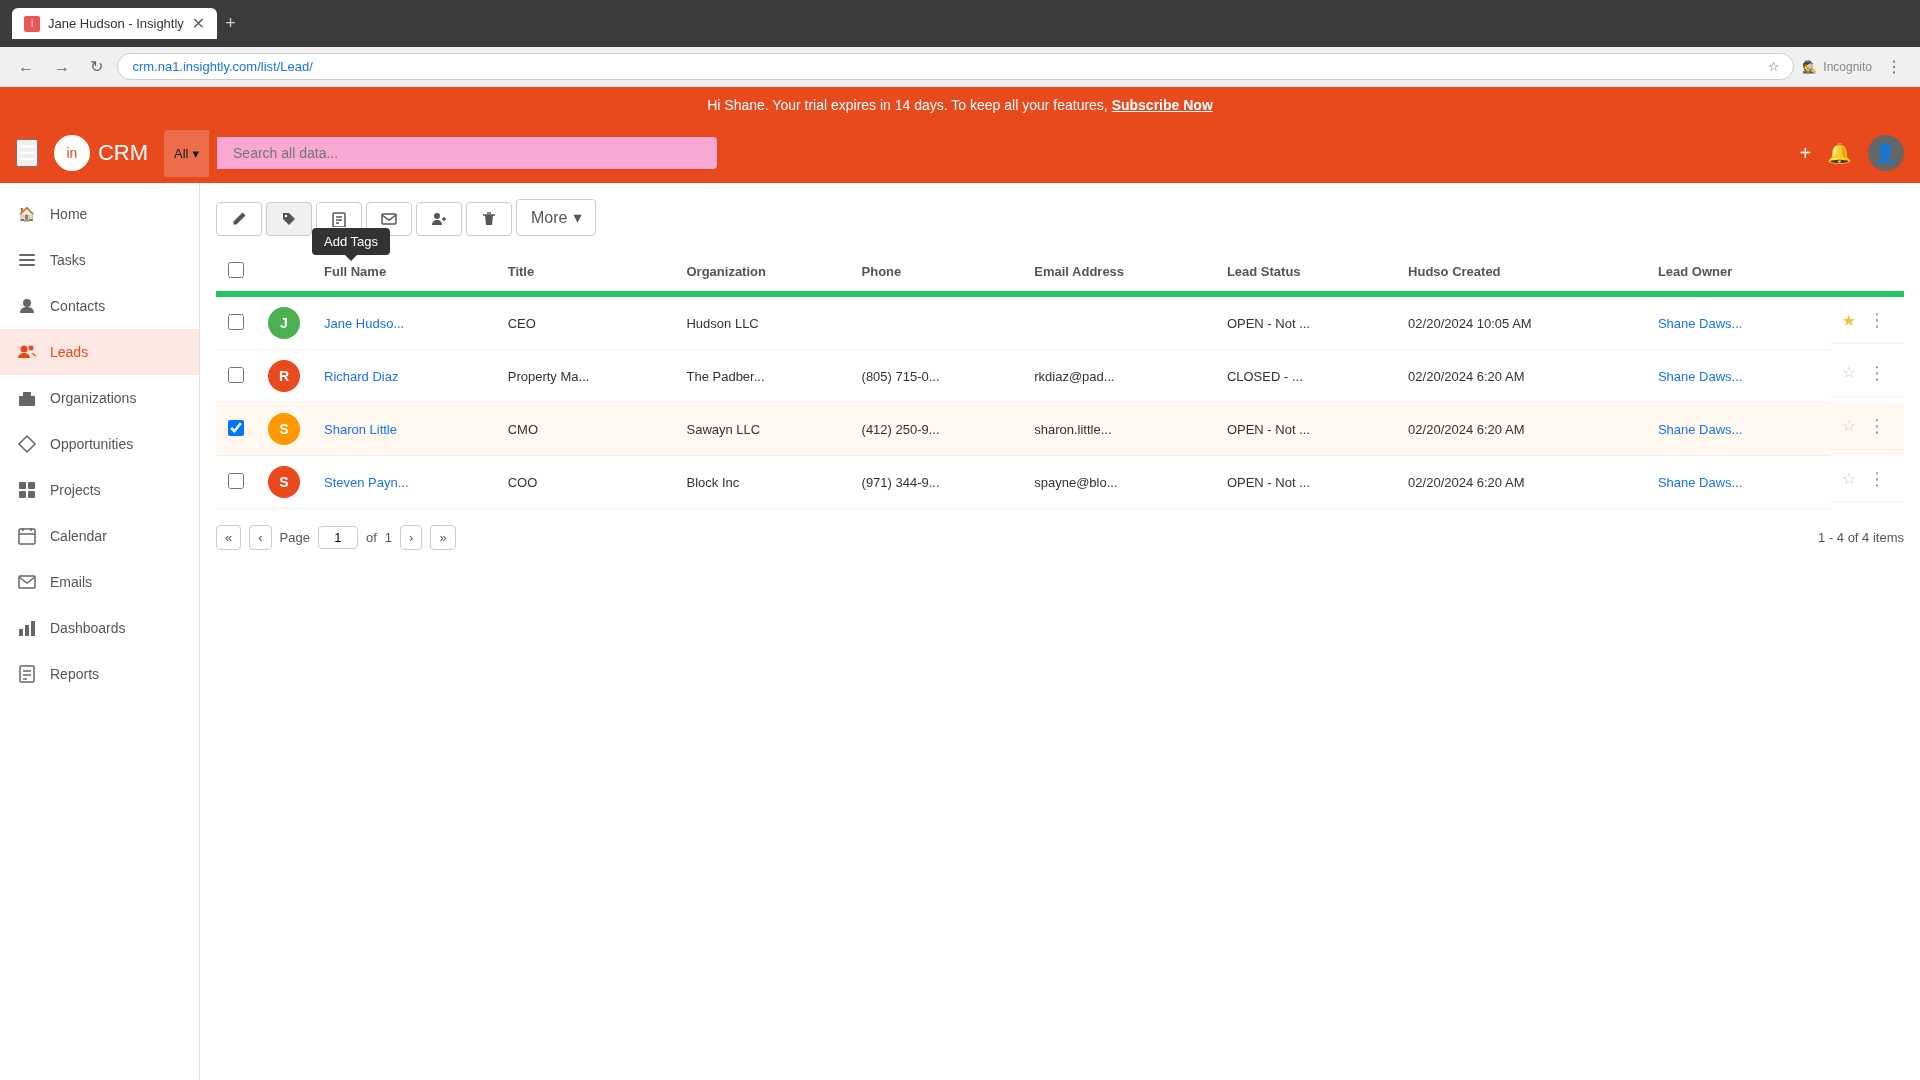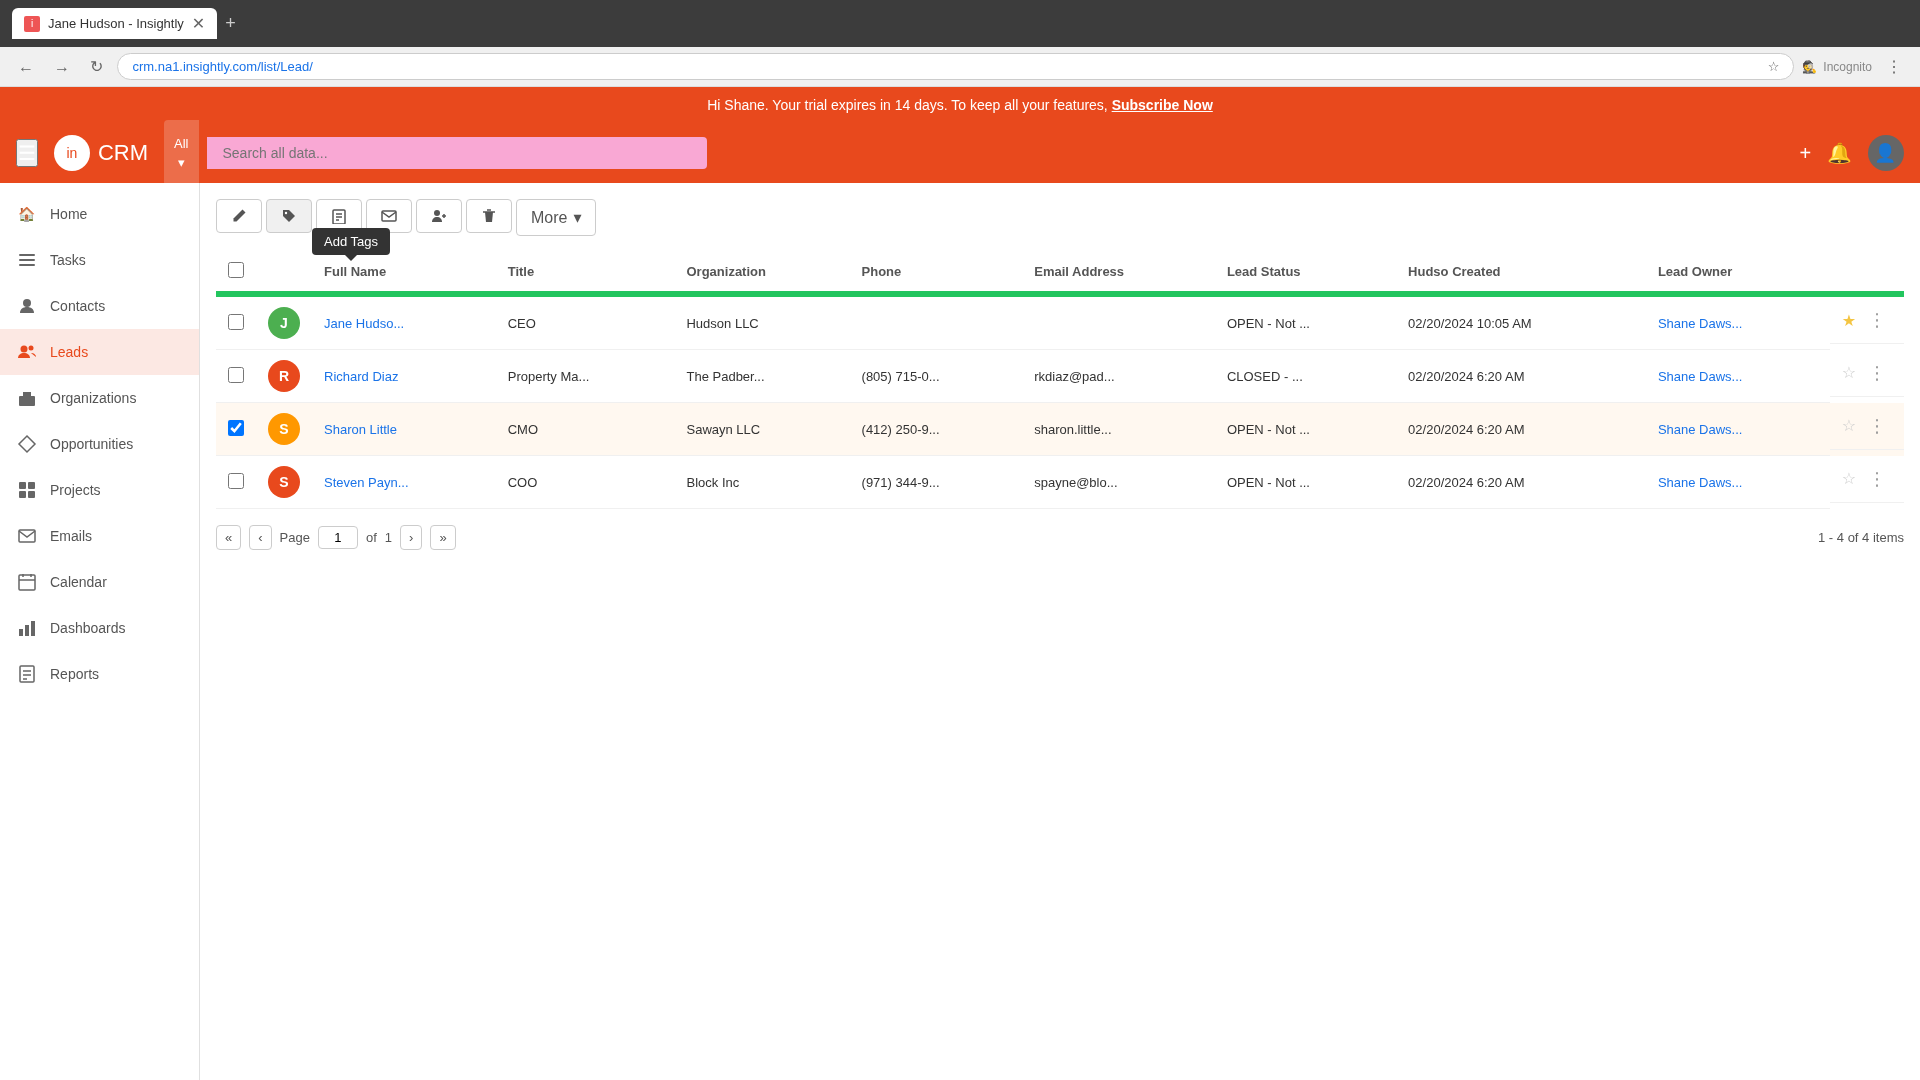--- a/index.html
+++ b/index.html
@@ -20,21 +20,21 @@
     
     .trial-banner { background: #e8491d; color: white; text-align: center; padding: 10px; font-size: 14px; }
     .trial-banner a { color: white; font-weight: bold; }
 
     
     .app-header { background: #e8491d; display: flex; align-items: center; padding: 0 16px; height: 60px; gap: 16px; }
     .hamburger { color: white; font-size: 20px; cursor: pointer; }
     .logo-area { display: flex; align-items: center; gap: 8px; color: white; font-size: 22px; font-weight: 300; }
     .logo-circle { background: white; color: #e8491d; width: 36px; height: 36px; border-radius: 50%; display: flex; align-items: center; justify-content: center; font-weight: normal; font-size: 14px; }
     .search-area { flex: 1; display: flex; align-items: center; gap: 8px; }
-    .search-all-btn { background: rgba(255,255,255,0.2); color: #ffffff; border: none; border-radius: 4px 0 0 4px; padding: 16px 10px; font-size: 13px; cursor: pointer; display: flex; align-items: center; gap: 4px; flex-direction: column; }
+    .search-all-btn { background: rgba(255,255,255,0.2); color: #0f172a; border: none; border-radius: 4px 0 0 4px; padding: 16px 10px; font-size: 13px; cursor: pointer; display: flex; align-items: center; gap: 4px; }
     .search-input { flex: 1; max-width: 500px; background: #f9a8d4; border: none; border-radius: 0 4px 4px 0; padding: 8px 16px; font-size: 14px; outline: none; }
     .header-icons { display: flex; align-items: center; gap: 16px; margin-left: auto; }
     .header-icon { color: white; font-size: 20px; cursor: pointer; }
     .avatar-btn { background: #666; color: white; width: 36px; height: 36px; border-radius: 50%; border: none; font-size: 18px; cursor: pointer; display: flex; align-items: center; justify-content: center; }
 
     
     .add-tags-tooltip { position: absolute; background: #333; color: white; padding: 6px 12px; border-radius: 4px; font-size: 13px; top: 228px; left: 312px; z-index: 100; }
     .add-tags-tooltip::after { content: ''; position: absolute; top: 100%; left: 50%; transform: translateX(-50%); border: 6px solid transparent; border-top-color: #333; }
 
     
@@ -43,21 +43,21 @@
     
     .sidebar { width: 200px; background: white; border-right: 1px solid #e0e0e0; padding-top: 8px; flex-shrink: 0; }
     .sidebar-item { display: flex; align-items: center; gap: 12px; padding: 12px 16px; cursor: pointer; color: #555; font-size: 14px; text-decoration: none; }
     .sidebar-item.active { background: #fce8e3; color: #e8491d; font-weight: 500; }
     .sidebar-icon { width: 22px; height: 22px; display: flex; align-items: center; justify-content: center; flex-shrink: 0; }
 
     
     .content { flex: 1; background: white; overflow-y: auto; padding: 16px; }
 
     
-    .toolbar { display: flex; align-items: flex-start; gap: 4px; margin-bottom: 16px; }
+    .toolbar { display: flex; align-items: flex-end; gap: 4px; margin-bottom: 16px; }
     .toolbar-btn { background: white; border: 1px solid #ccc; border-radius: 4px; padding: 8px 14px; cursor: pointer; color: #555; font-size: 16px; display: flex; align-items: center; gap: 6px; }
     .toolbar-btn.active { background: #f0f0f0; }
 
     
     .leads-table { width: 100%; border-collapse: collapse; }
     .leads-table th { text-align: left; padding: 10px 12px; border-bottom: 6px solid #22c55e; color: #555; font-weight: 600; font-size: 13px; white-space: nowrap; }
     .leads-table td { padding: 10px 12px; border-bottom: 1px solid #f0f0f0; vertical-align: middle; font-size: 13px; }
     .leads-table tr.selected { background: #fff8f0; }
 
     .avatar-circle { width: 32px; height: 32px; border-radius: 50%; display: flex; align-items: center; justify-content: center; color: white; font-weight: bold; font-size: 14px; flex-shrink: 0; }
@@ -198,36 +198,36 @@
             <rect x="11" y="2" width="7" height="7" rx="1"></rect>
             <rect x="2" y="11" width="7" height="7" rx="1"></rect>
             <rect x="11" y="11" width="7" height="7" rx="1"></rect>
           </svg>
       </div>
       <span>Projects</span>
     </a>
     <a class="sidebar-item">
       <div class="sidebar-icon">
         <svg width="20" height="20" viewBox="0 0 20 20" fill="none" stroke="#666" stroke-width="1.5">
-            <rect x="2" y="4" width="16" height="12" rx="1"></rect>
-            <path d="M2 5 L10 11 L18 5"></path>
-          </svg>
-      </div>
-      <span>Emails</span>
-    </a>
-    <a class="sidebar-item">
-      <div class="sidebar-icon">
-        <svg width="20" height="20" viewBox="0 0 20 20" fill="none" stroke="#666" stroke-width="1.5">
             <rect x="2" y="3" width="16" height="15" rx="1"></rect>
             <line x1="6" y1="2" x2="6" y2="5"></line>
             <line x1="14" y1="2" x2="14" y2="5"></line>
             <line x1="2" y1="8" x2="18" y2="8"></line>
           </svg>
       </div>
       <span>Calendar</span>
+    </a>
+    <a class="sidebar-item">
+      <div class="sidebar-icon">
+        <svg width="20" height="20" viewBox="0 0 20 20" fill="none" stroke="#666" stroke-width="1.5">
+            <rect x="2" y="4" width="16" height="12" rx="1"></rect>
+            <path d="M2 5 L10 11 L18 5"></path>
+          </svg>
+      </div>
+      <span>Emails</span>
     </a>
     <a class="sidebar-item">
       <div class="sidebar-icon">
         <svg width="20" height="20" viewBox="0 0 20 20" fill="#666">
             <rect x="2" y="11" width="4" height="7"></rect>
             <rect x="8" y="7" width="4" height="11"></rect>
             <rect x="14" y="3" width="4" height="15"></rect>
           </svg>
       </div>
       <span>Dashboards</span>

